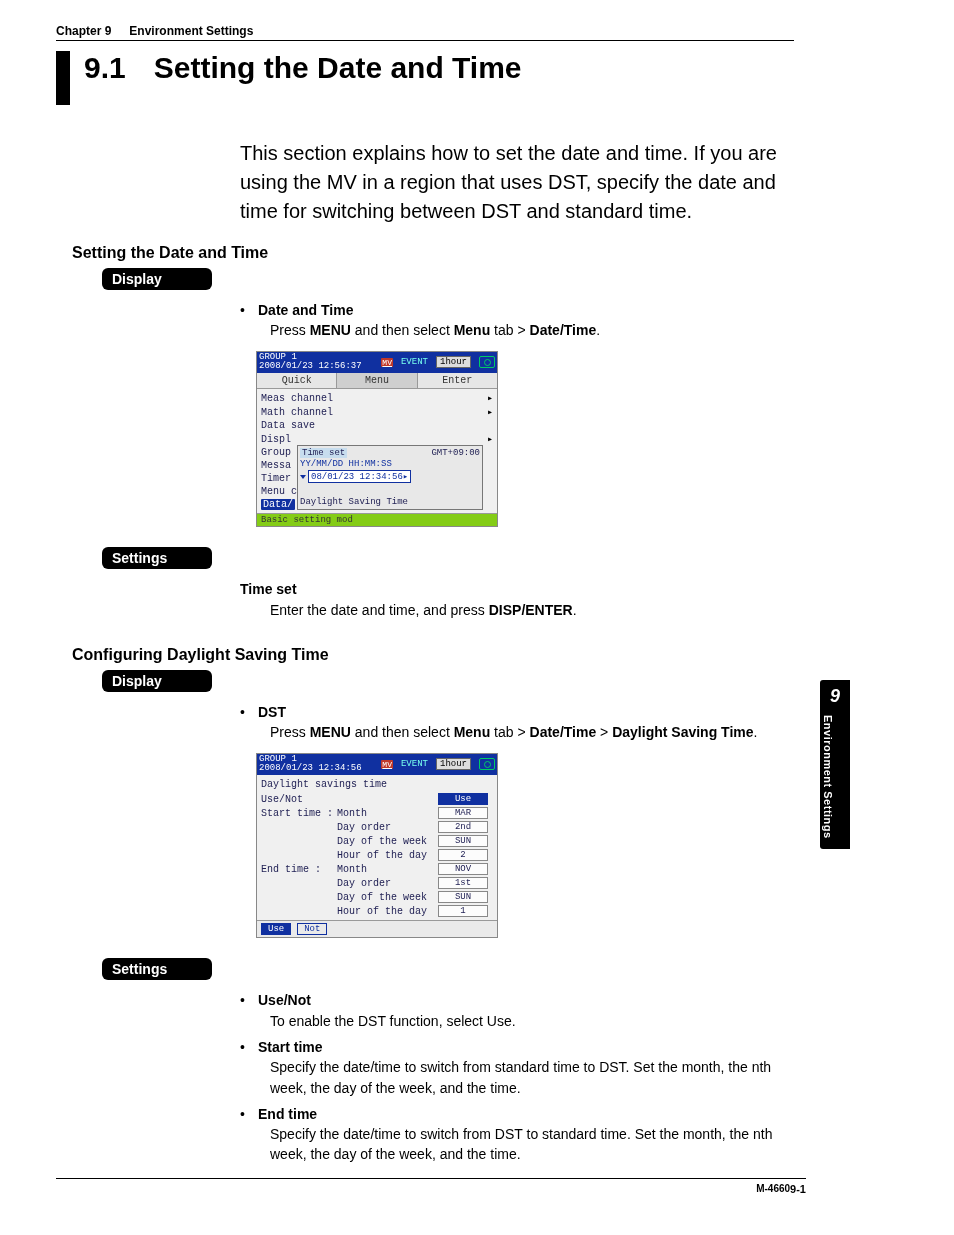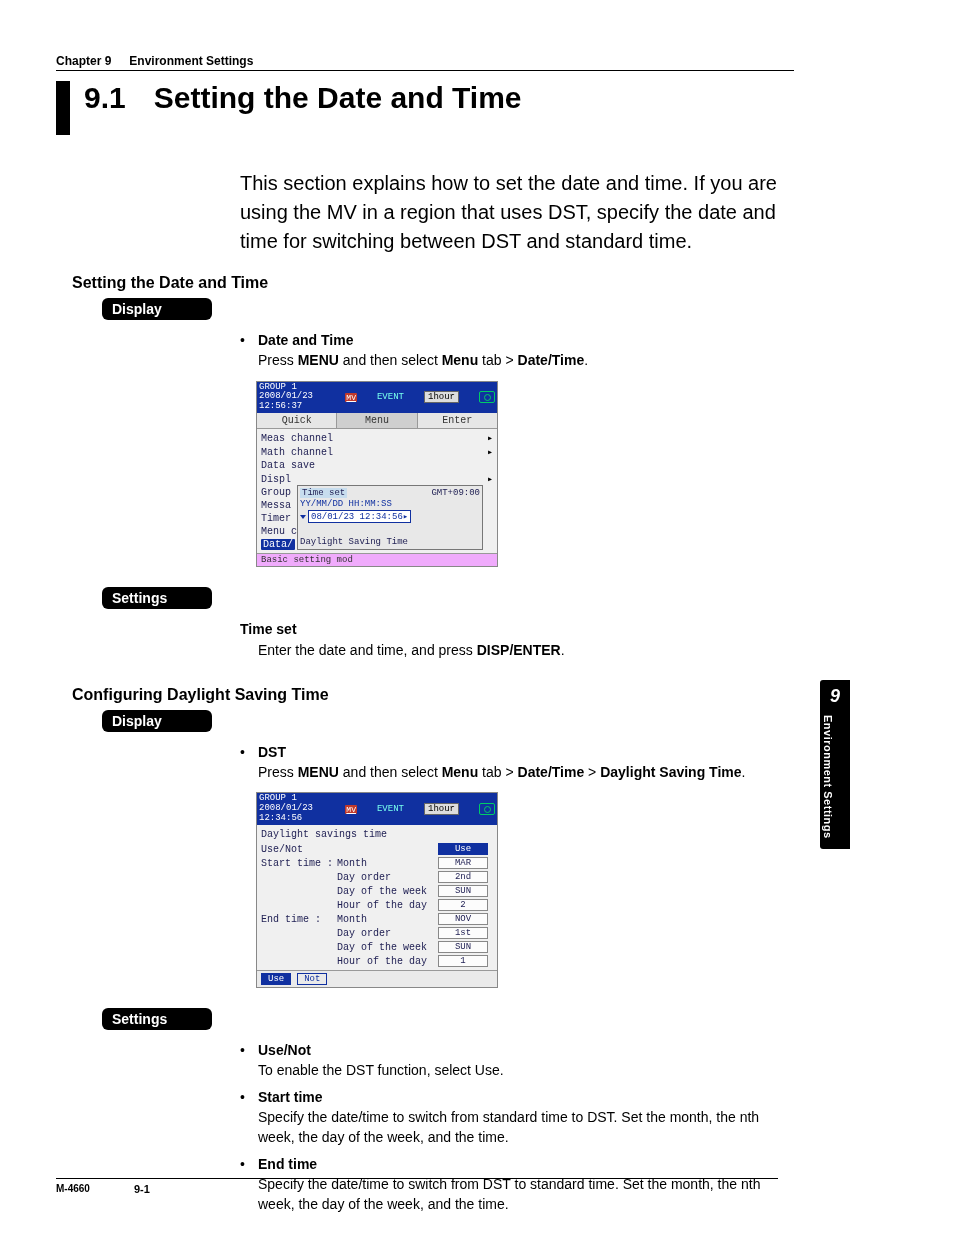--- a/index.html
+++ b/index.html
@@ -11,21 +11,21 @@
     background: #fff;
     font-family: Arial, Helvetica, sans-serif;
     color: #000;
     position: relative;
   }
   .page {
     position: relative;
     width: 850px;
     height: 1235px;
     box-sizing: border-box;
-    padding: 54px 56px 40px 56px;
+    padding: 24px 56px 40px 56px;
   }
   .chapter-line {
     font-size: 12px;
     font-weight: bold;
     border-bottom: 1px solid #000;
     padding-bottom: 2px;
     margin-bottom: 10px;
   }
   .chapter-line .gap { display:inline-block; width:18px; }
   .main-title-wrap {
@@ -72,38 +72,38 @@
   }
   .bullet-block {
     margin-left: 184px;
     font-size: 14px;
     line-height: 1.45;
     max-width: 620px;
   }
   .bullet-block .bi { display:flex; }
   .bullet-block .dot { width:18px; flex:none; }
   .bullet-block .bt { }
-  .bullet-block .sub { margin-left:18px; }
+  .bullet-block .sub { margin-left:30px; }
   
   .screenshot {
     margin: 10px 0 20px 200px;
     font-family: "Lucida Console","Courier New",monospace;
     font-size: 10px;
     color: #000;
     border: 1px solid #888;
     background: #eee;
     width: 240px;
   }
   .ss-top {
     background: #1030a0;
     color: #fff;
     display: flex;
     align-items: center;
     padding: 1px 2px;
-    gap: 20px;
+    gap: 8px;
     font-size: 9px;
   }
   .ss-top .left { flex:1; line-height:1.1; }
   .ss-top .chip {
     background:#c0392b; color:#fff; font-size:8px; padding:0 1px; border-radius:1px;text-decoration:underline;
   }
   .ss-top .disp { color:#7fe; font-size:9px; }
   .ss-top .hourbtn {
     background:#ddd; color:#000; border:1px solid #666; font-size:9px; padding:0 3px;
   }
@@ -144,21 +144,21 @@
   }
   .ss-popup .title { display:flex; justify-content:space-between; font-size:9px;}
   .ss-popup .title .t1{ background:#c7ddee; color:#225; padding:0 2px;}
   .ss-popup .fmt { color:#1030a0; font-size:9px; padding:1px 0;}
   .ss-popup .valline{ display:flex; align-items:center; gap:2px;}
   .ss-popup .valbox{ border:1px solid #1030a0; background:#fff; color:#1030a0; font-size:9px; padding:0 2px;}
   .ss-popup .valbox .carets{ color:#1030a0;}
   .ss-popup .smalltri{ width:0;height:0;border-left:3px solid transparent;border-right:3px solid transparent;border-top:4px solid #1030a0;}
   .ss-popup .dstline{ font-size:9px; padding-top:14px; color:#225;}
   .ss-bottom {
-    border-top:1px solid #999; background:#f0abfc; font-size:9px; padding:1px 4px; color:#333;
+    border-top:1px solid #999; background:#84cc16; font-size:9px; padding:1px 4px; color:#333;
     display:flex;
   }
   .ss-bottom span:first-child{flex:0 0 auto;}
   .ss-bottom span.rest{flex:1; text-align:left; padding-left:6px;}
   
   .ss2-body{
     background:#f0f0f0;
     padding:4px 4px 2px 4px;
     color:#225;
     font-size:10px;
@@ -196,26 +196,25 @@
   .side-tab .txt{
     writing-mode: vertical-rl;
     font-size:11px;
     font-weight:bold;
     margin-top:8px;
     letter-spacing:0.5px;
   }
   
   .footer{
     position:absolute;
-    left:56px; right:72px; bottom:40px;
+    left:56px; right:44px; bottom:40px;
     border-top:1px solid #000;
     padding-top:4px;
-    display:flex; justify-content:flex-start;
+    display:flex; justify-content:flex-end;
     font-size:11px;
-    gap:44px;
   }
   .footer .l{ font-weight:bold; font-size:10px;}
   .footer .r{ font-weight:bold;}
 </style>
 </head>
 <body>
 
 <div class="page">
 
   <div class="chapter-line">

